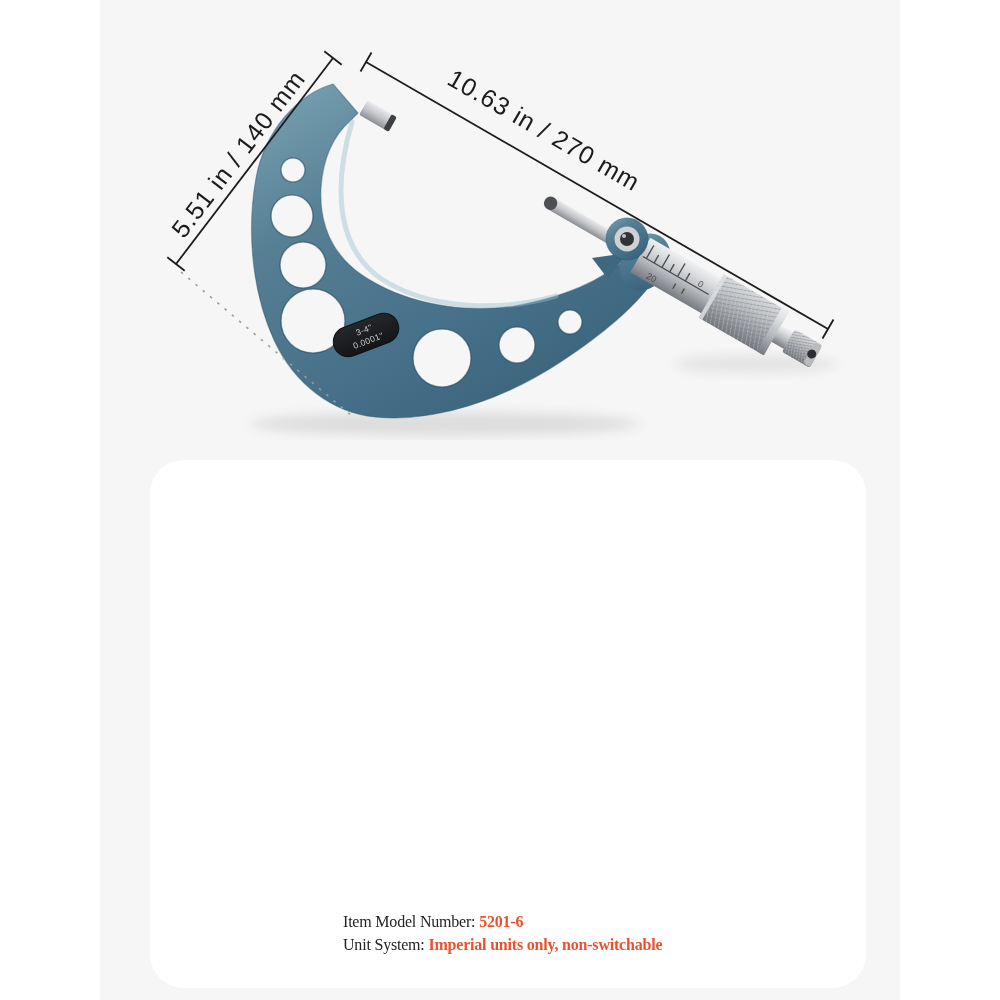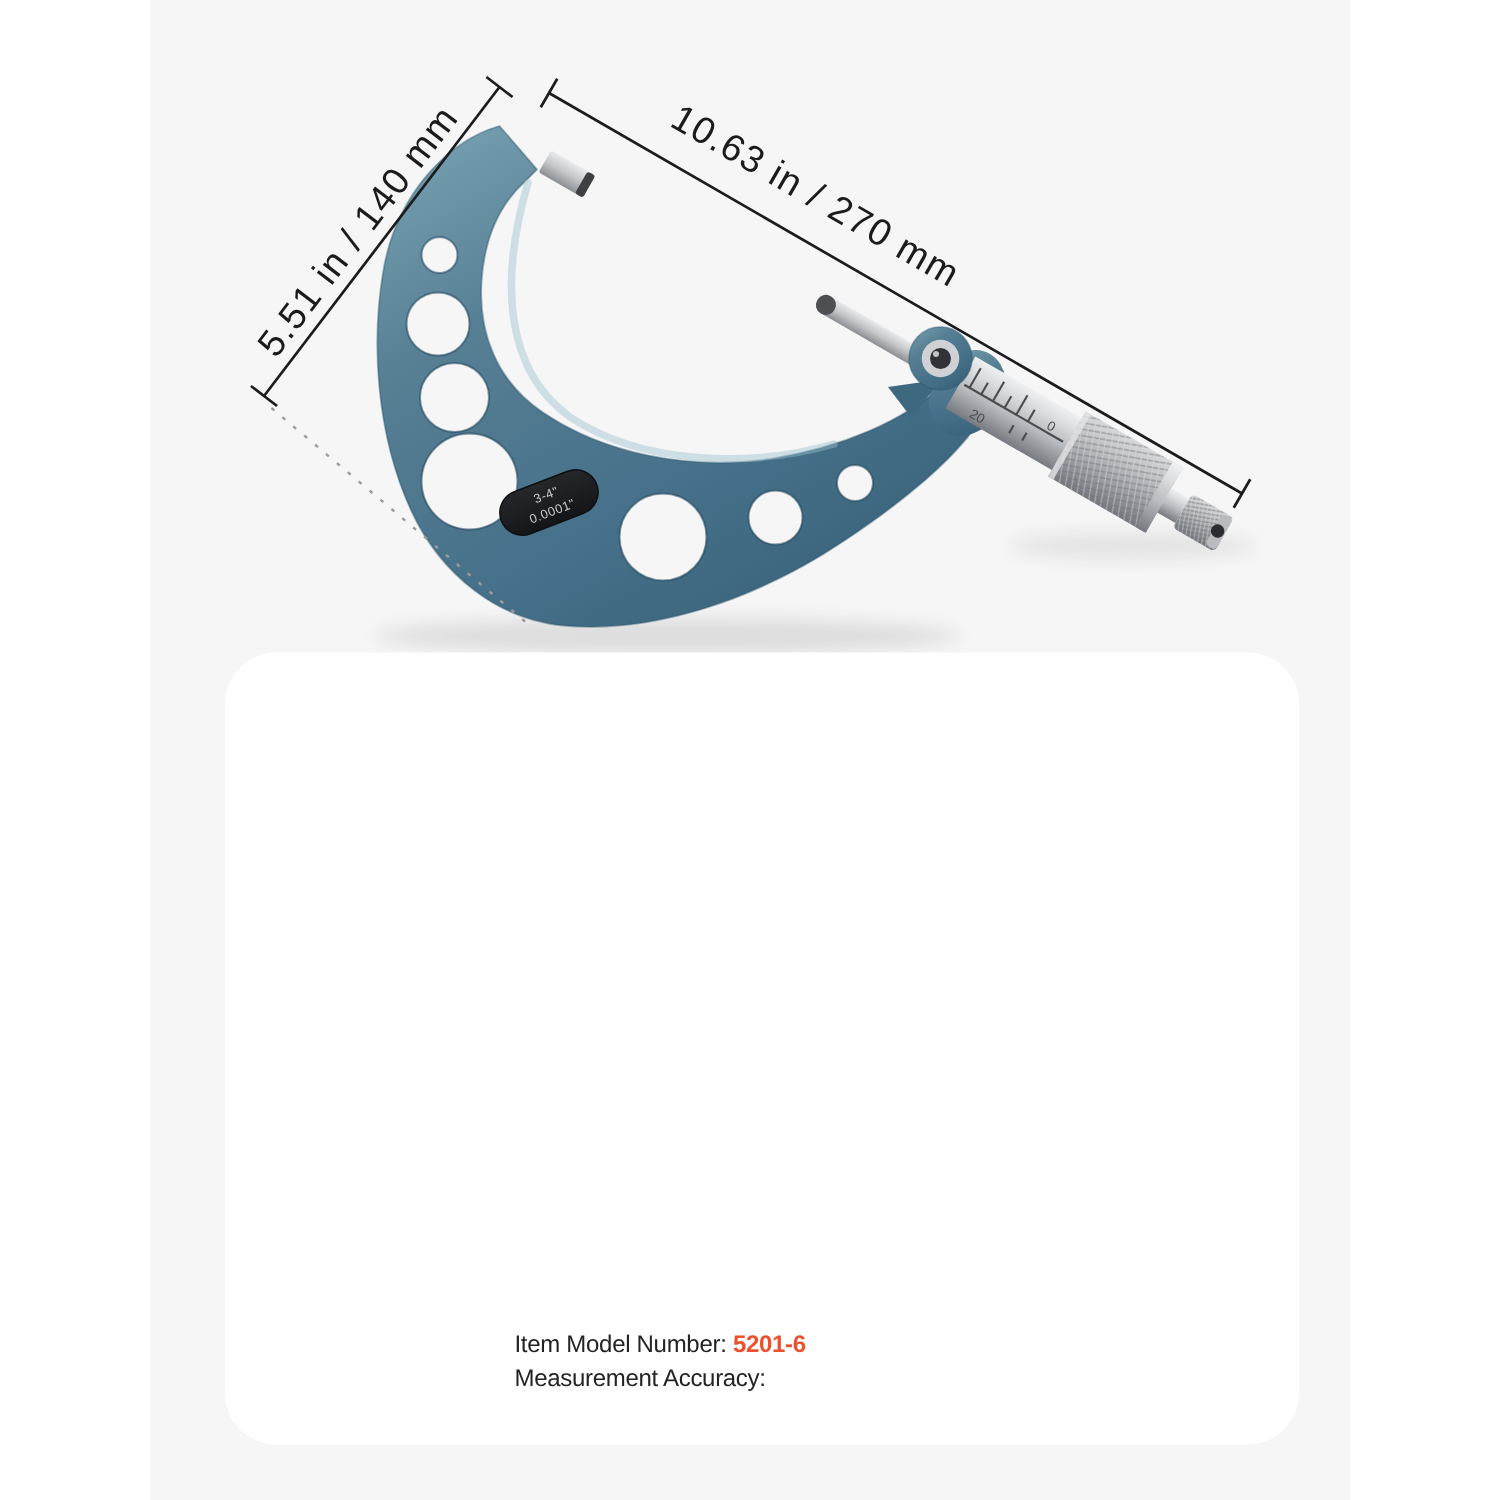--- a/index.html
+++ b/index.html
@@ -3,21 +3,21 @@
 <meta charset="utf-8">
 <style>
   html,body{margin:0;padding:0;}
   body{
     width:1000px;height:1000px;position:relative;background:#ffffff;
     font-family:"Liberation Sans","DejaVu Sans",sans-serif;
     -webkit-font-smoothing:antialiased;overflow:hidden;
   }
   .band{position:absolute;left:100px;top:0;width:800px;height:1000px;background:#f6f6f7;}
   svg.product{position:absolute;left:0;top:0;display:block;}
-  .card{position:absolute;left:150px;top:435px;width:716px;height:528px;background:#ffffff;border-radius:34px;}
+  .card{position:absolute;left:150px;top:460px;width:716px;height:528px;background:#ffffff;border-radius:34px;font-family:Liberation Serif, serif;}
   .spec{position:absolute;left:193px;top:451px;font-size:16px;letter-spacing:-0.2px;color:#232323;}
   .spec-line{height:22.7px;line-height:22.7px;white-space:nowrap;position:relative;}
   .o{color:#ED502E;font-weight:700;}
   .k{color:#232323;font-weight:400;}
   .dimtext{font-size:25px;fill:#1b1b1b;letter-spacing:1px;}
   .plate-text{font-size:8.5px;fill:#cbcbcb;letter-spacing:.4px;}
   .sleeve-num{font-size:9px;fill:#4a4b4f;}
 </style>
 </head>
 <body>
@@ -158,16 +158,16 @@
     <line x1="184.7" y1="270.7" x2="167.3" y2="257.3"></line>
   </g>
   <line x1="181" y1="272" x2="352" y2="416" stroke="#9b9b9b" stroke-width="1.6" stroke-dasharray="2.5 7"></line>
   <text class="dimtext" x="543" y="132" text-anchor="middle" dominant-baseline="middle" transform="rotate(30 543 132)">10.63 in / 270 mm</text>
   <text class="dimtext" x="240" y="155" text-anchor="middle" dominant-baseline="middle" transform="rotate(-52.7 240 155)">5.51 in / 140 mm</text>
 </svg>
 
 <div class="card">
   <div class="spec">
       <div class="spec-line"><span class="k">Item Model Number: </span><span class="o">5201-6</span></div>
-      <div class="spec-line"><span class="k">Measurement Accuracy:</span></div>
+      <div class="spec-line"><span class="k">Unit System: </span><span class="o">Imperial units only, non-switchable</span></div>
       <div class="spec-line"></div>
     </div>
 </div>
 
 </body></html>

